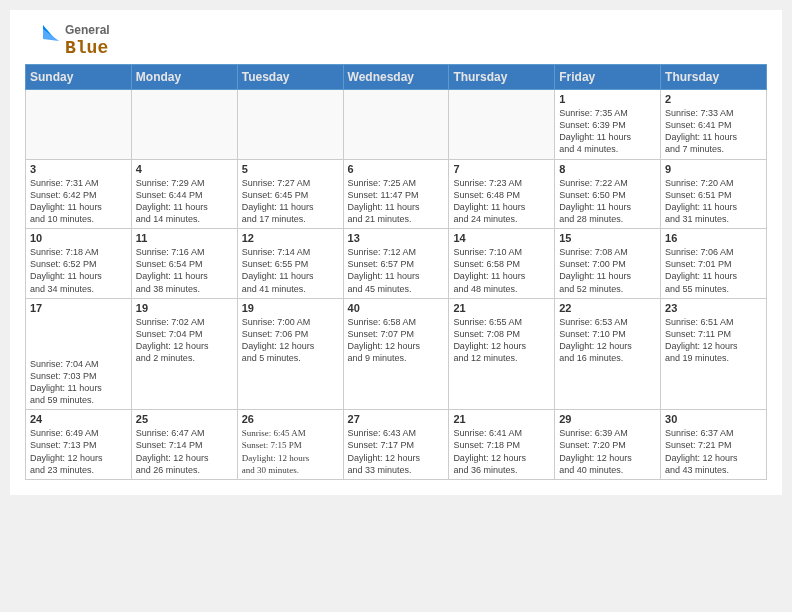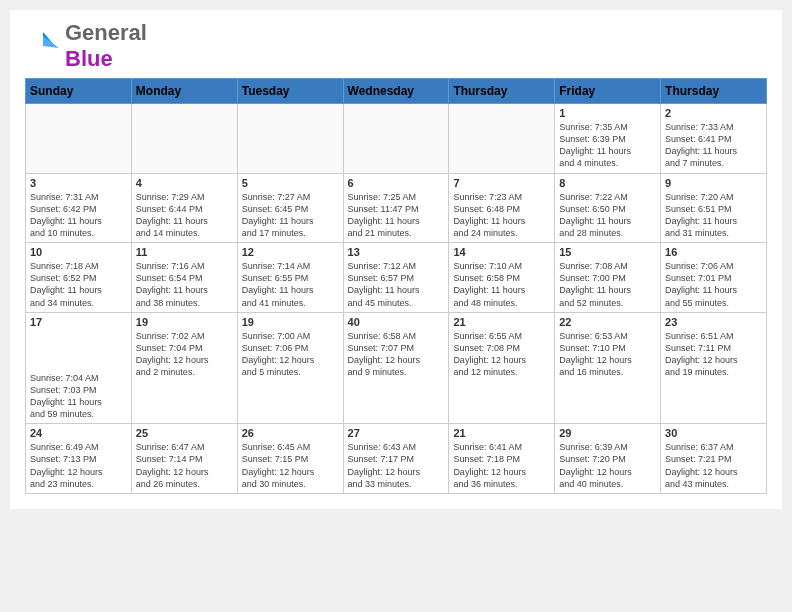--- a/index.html
+++ b/index.html
@@ -39,21 +39,21 @@
       font-size: 14px;
       color: #555;
     }
     .calendar {
       width: 100%;
       border-collapse: collapse;
       border: 1px solid #ccc;
     }
     .calendar th {
       background: #3a7abf;
-      color: #000000;
+      color: #e5e5e5;
       font-size: 12px;
       font-weight: bold;
       padding: 5px 4px;
       text-align: left;
       border: 1px solid #5a9acf;
     }
     .calendar td {
       vertical-align: top;
       border: 1px solid #ccc;
       padding: 3px 4px;
@@ -84,21 +84,21 @@
 </head>
 <body>
 
 <div class="page">
   <div class="header">
     <div class="logo">
         <svg width="36" height="36" viewBox="0 0 36 36">
           <polygon points="18,4 30,18 18,14" fill="#0088ee"></polygon>
           <polygon points="18,8 34,20 18,18" fill="#55aaff"></polygon>
         </svg>
-        <div><span style="color:#666;font-size:22px;font-weight:bold;">General</span><br><span style="color:#a21caf;font-size:22px;font-weight:bold;">Blue</span></div>
+        <div><span style="color:#666;font-size:12px;font-weight:bold;">General</span><br><span style="color:#a16207;font-size:18px;font-weight:bold;font-family:Liberation Mono, monospace;">Blue</span></div>
       </div>
     <div class="title-block">
       <div class="month-year"></div>
       <div class="location"></div>
     </div>
   </div>
 
   <table class="calendar">
     <thead>
       <tr>
@@ -296,21 +296,21 @@
           </td>
           <td>
             <div class="day-number">25</div>
             <div class="day-info" style="white-space: pre-line;">Sunrise: 6:47 AM
 Sunset: 7:14 PM
 Daylight: 12 hours
 and 26 minutes.</div>
           </td>
           <td>
             <div class="day-number">26</div>
-            <div class="day-info" style="white-space: pre-line;">Sunrise: 6:45 AM
+            <div class="day-info" style="white-space: pre-line; font-family: Liberation Serif, serif;">Sunrise: 6:45 AM
 Sunset: 7:15 PM
 Daylight: 12 hours
 and 30 minutes.</div>
           </td>
           <td>
             <div class="day-number">27</div>
             <div class="day-info" style="white-space: pre-line;">Sunrise: 6:43 AM
 Sunset: 7:17 PM
 Daylight: 12 hours
 and 33 minutes.</div>

